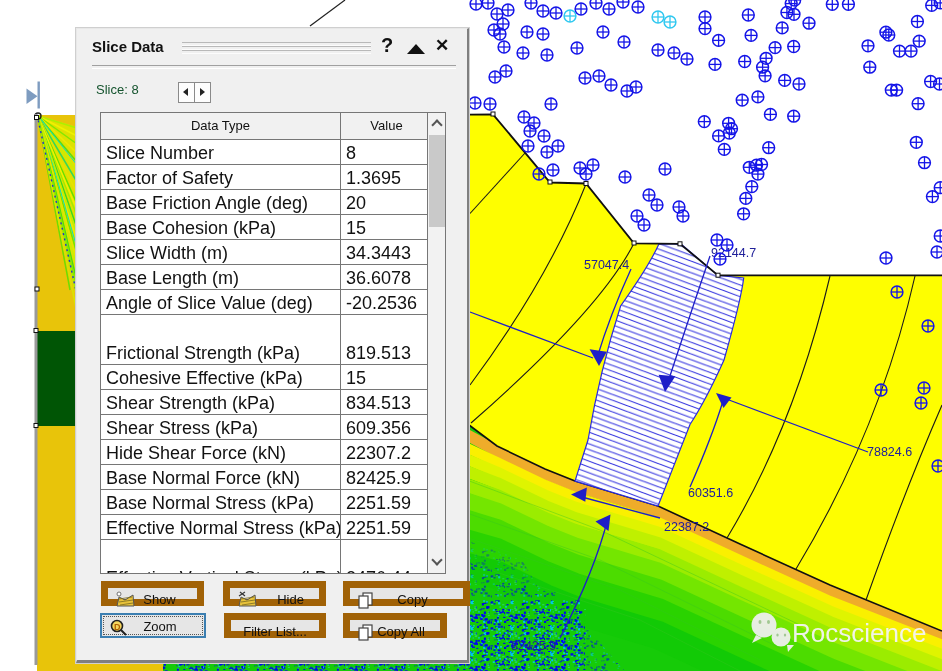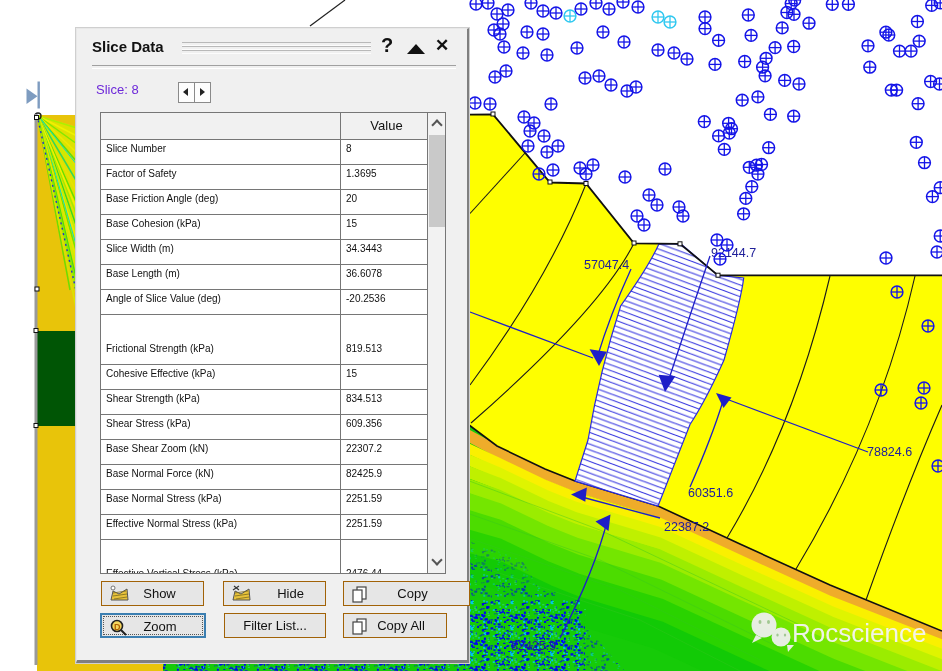--- a/index.html
+++ b/index.html
@@ -7,43 +7,43 @@
 #scene{position:absolute;left:0;top:0;}
 #dlg{position:absolute;left:76px;top:28px;width:390px;height:631px;background:#F0F0F0;
  border:1px solid #E8E8E8;border-right:2px solid #7F7F7F;border-bottom:3px solid #7F7F7F;
  outline:1px solid #CFCFCF;}
 #title{position:absolute;left:15px;top:9px;font-size:15px;font-weight:bold;color:#111;}
 .grip{position:absolute;left:105px;width:189px;height:2px;border-top:1px solid #B9B9B9;border-bottom:1px solid #FCFCFC;}
 #qmark{position:absolute;left:300px;top:5px;width:20px;text-align:center;font-size:20px;font-weight:bold;color:#111;}
 #coll{position:absolute;left:330px;top:15px;width:0;height:0;border-left:9px solid transparent;border-right:9px solid transparent;border-bottom:10px solid #111;}
 #xbtn{position:absolute;left:358px;top:6px;font-size:17px;font-weight:bold;color:#111;}
 #sep{position:absolute;left:15px;top:36px;width:364px;height:2px;border-top:1px solid #A0A0A0;border-bottom:1px solid #FFF;}
-#slicelab{position:absolute;left:19px;top:53px;font-size:13px;color:#6d28d9;}
+#slicelab{position:absolute;left:19px;top:53px;font-size:13px;color:#14532d;}
 .spin{position:absolute;top:53px;width:15px;height:19px;background:#FDFDFD;border:1px solid #8A8A8A;}
 #spinL{left:101px;}
 #spinR{left:117px;}
 .spin .tri{position:absolute;top:5px;width:0;height:0;}
 #spinL .tri{left:4px;border-top:4px solid transparent;border-bottom:4px solid transparent;border-right:5px solid #222;}
 #spinR .tri{left:5px;border-top:4px solid transparent;border-bottom:4px solid transparent;border-left:5px solid #222;}
 #tbl{position:absolute;left:23px;top:83px;width:346px;height:462px;border:1px solid #767676;background:#fff;box-sizing:border-box;overflow:hidden;}
 #hdr{position:absolute;left:0;top:0;width:326px;height:26px;background:#F1F1F1;border-bottom:1px solid #767676;}
 #hdr .c1,#hdr .c2{position:absolute;top:5px;font-size:13px;color:#111;text-align:center;}
 #hdr .c1{left:0;width:239px;}
 #hdr .c2{left:242px;width:87px;}
 #vline{position:absolute;left:239px;top:0;width:1px;height:460px;background:#767676;}
-.row{position:absolute;left:0;width:326px;height:25px;border-bottom:1px solid #767676;font-size:10px;color:#111;}
+.row{position:absolute;left:0;width:326px;height:25px;border-bottom:1px solid #767676;font-size:18px;color:#111;}
 .row .a{position:absolute;left:5px;top:4px;}
 .row .b{position:absolute;left:245px;top:4px;}
 #sb{position:absolute;left:326px;top:0;width:19px;height:460px;background:#F2F2F2;border-left:1px solid #767676;box-sizing:border-box;}
 .sbtn{position:absolute;left:1px;width:17px;height:21px;background:#F2F2F2;}
 #sbthumb{position:absolute;left:1px;top:22px;width:17px;height:92px;background:#C9C9C9;}
 .arr{position:absolute;width:8px;height:8px;box-sizing:border-box;}
 #sbup .arr{left:4px;top:8px;border-left:2.6px solid #555;border-top:2.6px solid #555;transform:rotate(45deg);}
 #sbdn .arr{left:4px;top:4px;border-right:2.6px solid #555;border-bottom:2.6px solid #555;transform:rotate(45deg);}
-.btn{position:absolute;height:25px;background:#E6E6E6;border:1px solid #a16207;box-sizing:border-box;font-size:13px;color:#111;text-align:center;line-height:23px;}
+.btn{position:absolute;height:25px;background:#E6E6E6;border:7px solid #a16207;box-sizing:border-box;font-size:13px;color:#111;text-align:center;line-height:23px;}
 .btn svg{position:absolute;left:7px;top:3px;}
 #zoomb{border:2px solid #3C7FB1;}
 #zoomin{position:absolute;left:1px;top:1px;right:1px;bottom:1px;border:1px dotted #555;}
 </style>
 </head>
 <body>
 <svg id="scene" width="942" height="671" viewBox="0 0 942 671">
 <defs>
 <pattern id="hatch" width="15.7" height="5.8" patternUnits="userSpaceOnUse">
   <rect width="15.7" height="5.8" fill="#ffffff"></rect>
@@ -422,20 +422,21 @@
  <div id="sep"></div>
  <div id="slicelab">Slice: 8</div>
  <div class="spin" id="spinL">
       <div class="tri"></div>
     </div>
  <div class="spin" id="spinR">
       <div class="tri"></div>
     </div>
  <div id="tbl">
   <div id="hdr">
+        <div class="c1">Data Type</div>
         <div class="c2">Value</div>
       </div>
   <div class="row" style="top:26px">
         <span class="a">Slice Number</span>
         <span class="b">8</span>
       </div>
   <div class="row" style="top:51px">
         <span class="a">Factor of Safety</span>
         <span class="b">1.3695</span>
       </div>
@@ -469,21 +470,21 @@
       </div>
   <div class="row" style="top:276px">
         <span class="a">Shear Strength (kPa)</span>
         <span class="b">834.513</span>
       </div>
   <div class="row" style="top:301px">
         <span class="a">Shear Stress (kPa)</span>
         <span class="b">609.356</span>
       </div>
   <div class="row" style="top:326px">
-        <span class="a">Base Shear Zoom (kN)</span>
+        <span class="a">Hide Shear Force (kN)</span>
         <span class="b">22307.2</span>
       </div>
   <div class="row" style="top:351px">
         <span class="a">Base Normal Force (kN)</span>
         <span class="b">82425.9</span>
       </div>
   <div class="row" style="top:376px">
         <span class="a">Base Normal Stress (kPa)</span>
         <span class="b">2251.59</span>
       </div>

